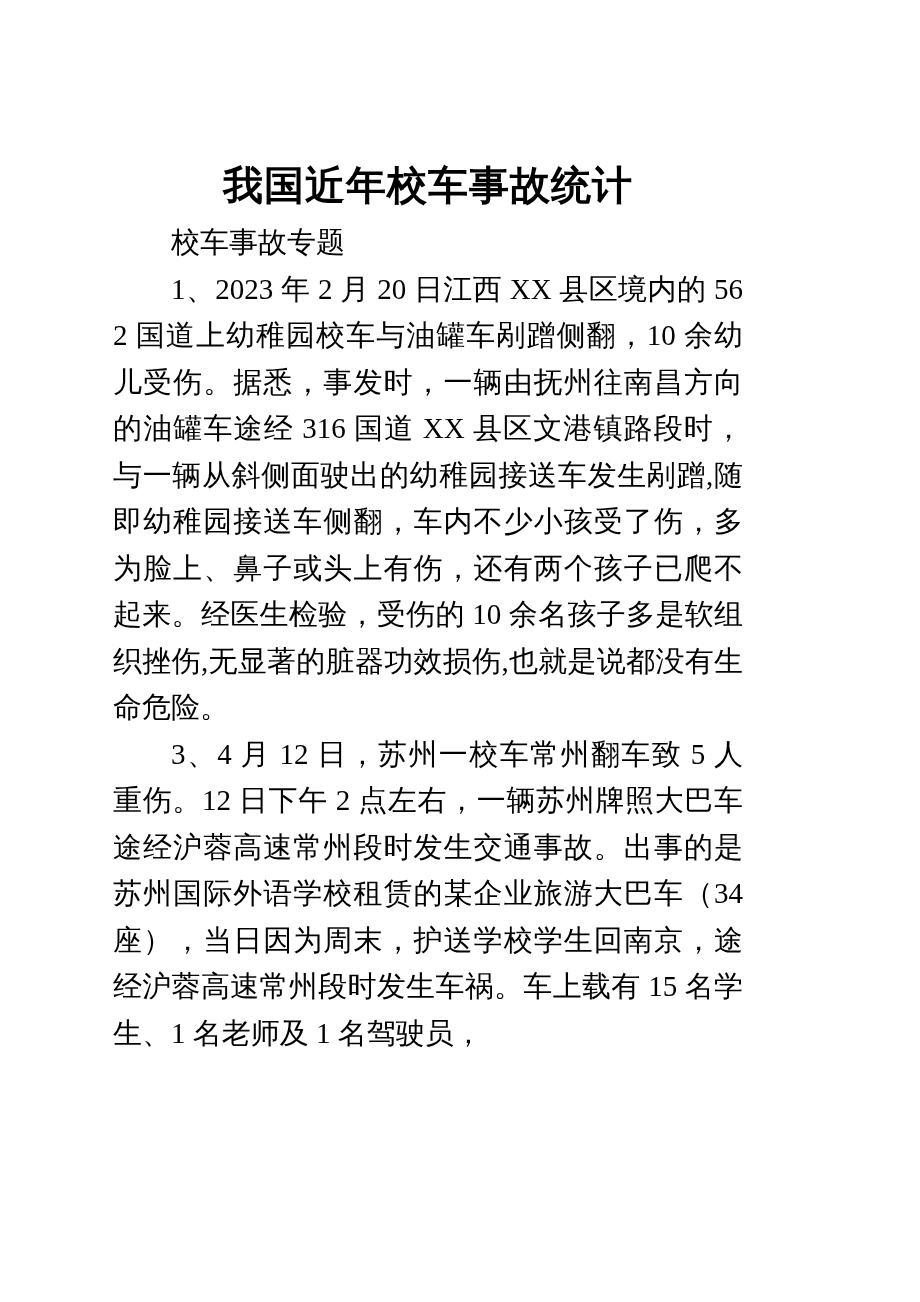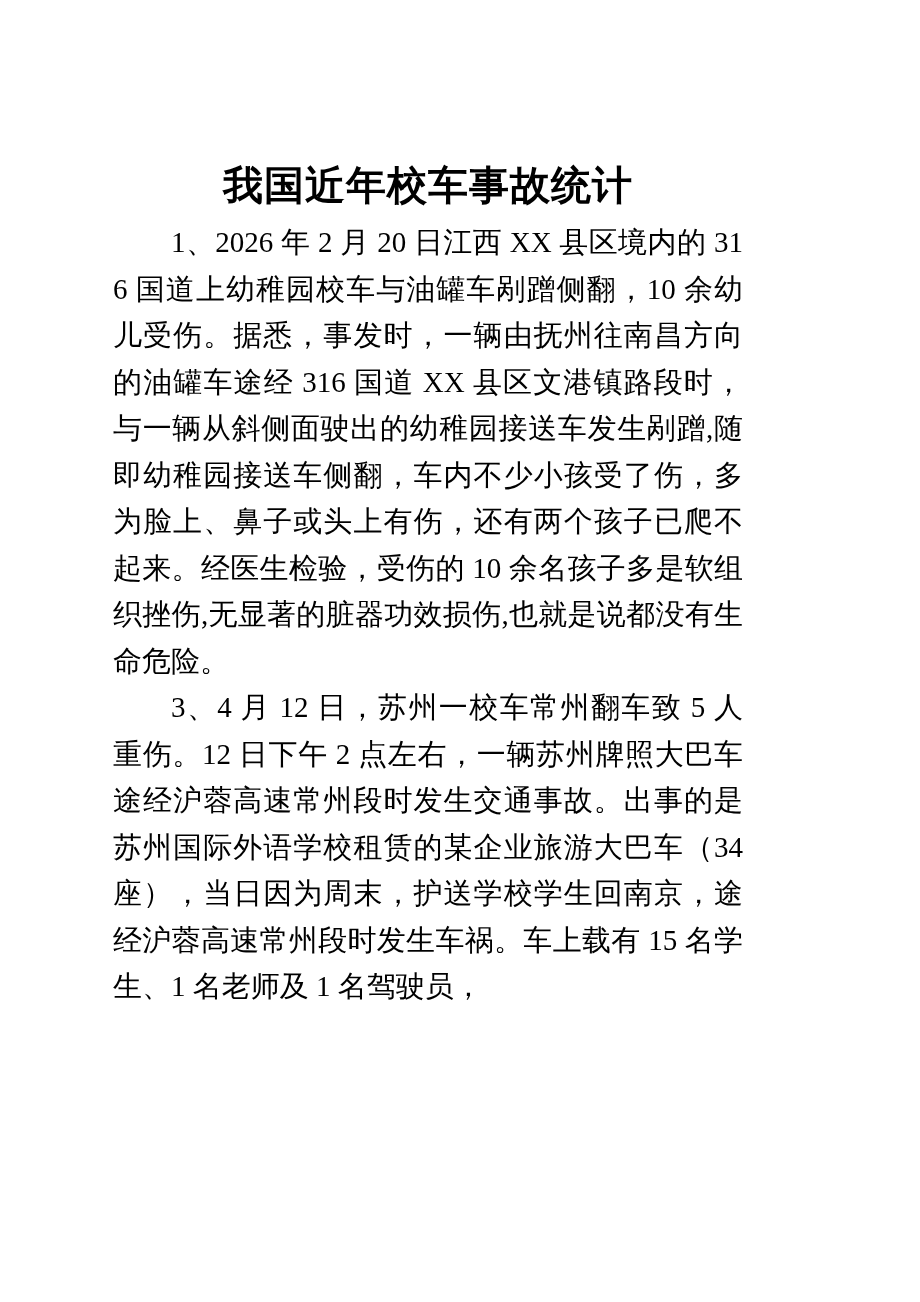--- a/index.html
+++ b/index.html
@@ -44,19 +44,20 @@
     text-align: left;
   }
 </style>
 </head>
 <body>
 
 <div class="page">
   <h1 class="doc-title">我国近年校车事故统计</h1>
 
   <div class="doc-body">
+    <p class="subtitle">校车事故专题</p>
 
-    <p>1、2026 年 2 月 20 日江西 XX 县区境内的 316 国道上幼稚园校车与油罐车剐蹭侧翻，10 余幼儿受伤。据悉，事发时，一辆由抚州往南昌方向的油罐车途经 316 国道 XX 县区文港镇路段时，与一辆从斜侧面驶出的幼稚园接送车发生剐蹭,随即幼稚园接送车侧翻，车内不少小孩受了伤，多为脸上、鼻子或头上有伤，还有两个孩子已爬不起来。经医生检验，受伤的 10 余名孩子多是软组织挫伤,无显著的脏器功效损伤,也就是说都没有生命危险。</p>
+    <p>1、2023 年 2 月 20 日江西 XX 县区境内的 562 国道上幼稚园校车与油罐车剐蹭侧翻，10 余幼儿受伤。据悉，事发时，一辆由抚州往南昌方向的油罐车途经 316 国道 XX 县区文港镇路段时，与一辆从斜侧面驶出的幼稚园接送车发生剐蹭,随即幼稚园接送车侧翻，车内不少小孩受了伤，多为脸上、鼻子或头上有伤，还有两个孩子已爬不起来。经医生检验，受伤的 10 余名孩子多是软组织挫伤,无显著的脏器功效损伤,也就是说都没有生命危险。</p>
 
 
     <p>3、4 月 12 日，苏州一校车常州翻车致 5 人重伤。12 日下午 2 点左右，一辆苏州牌照大巴车途经沪蓉高速常州段时发生交通事故。出事的是苏州国际外语学校租赁的某企业旅游大巴车（34 座），当日因为周末，护送学校学生回南京，途经沪蓉高速常州段时发生车祸。车上载有 15 名学生、1 名老师及 1 名驾驶员，</p>
   </div>
 </div>
 
 </body></html>

